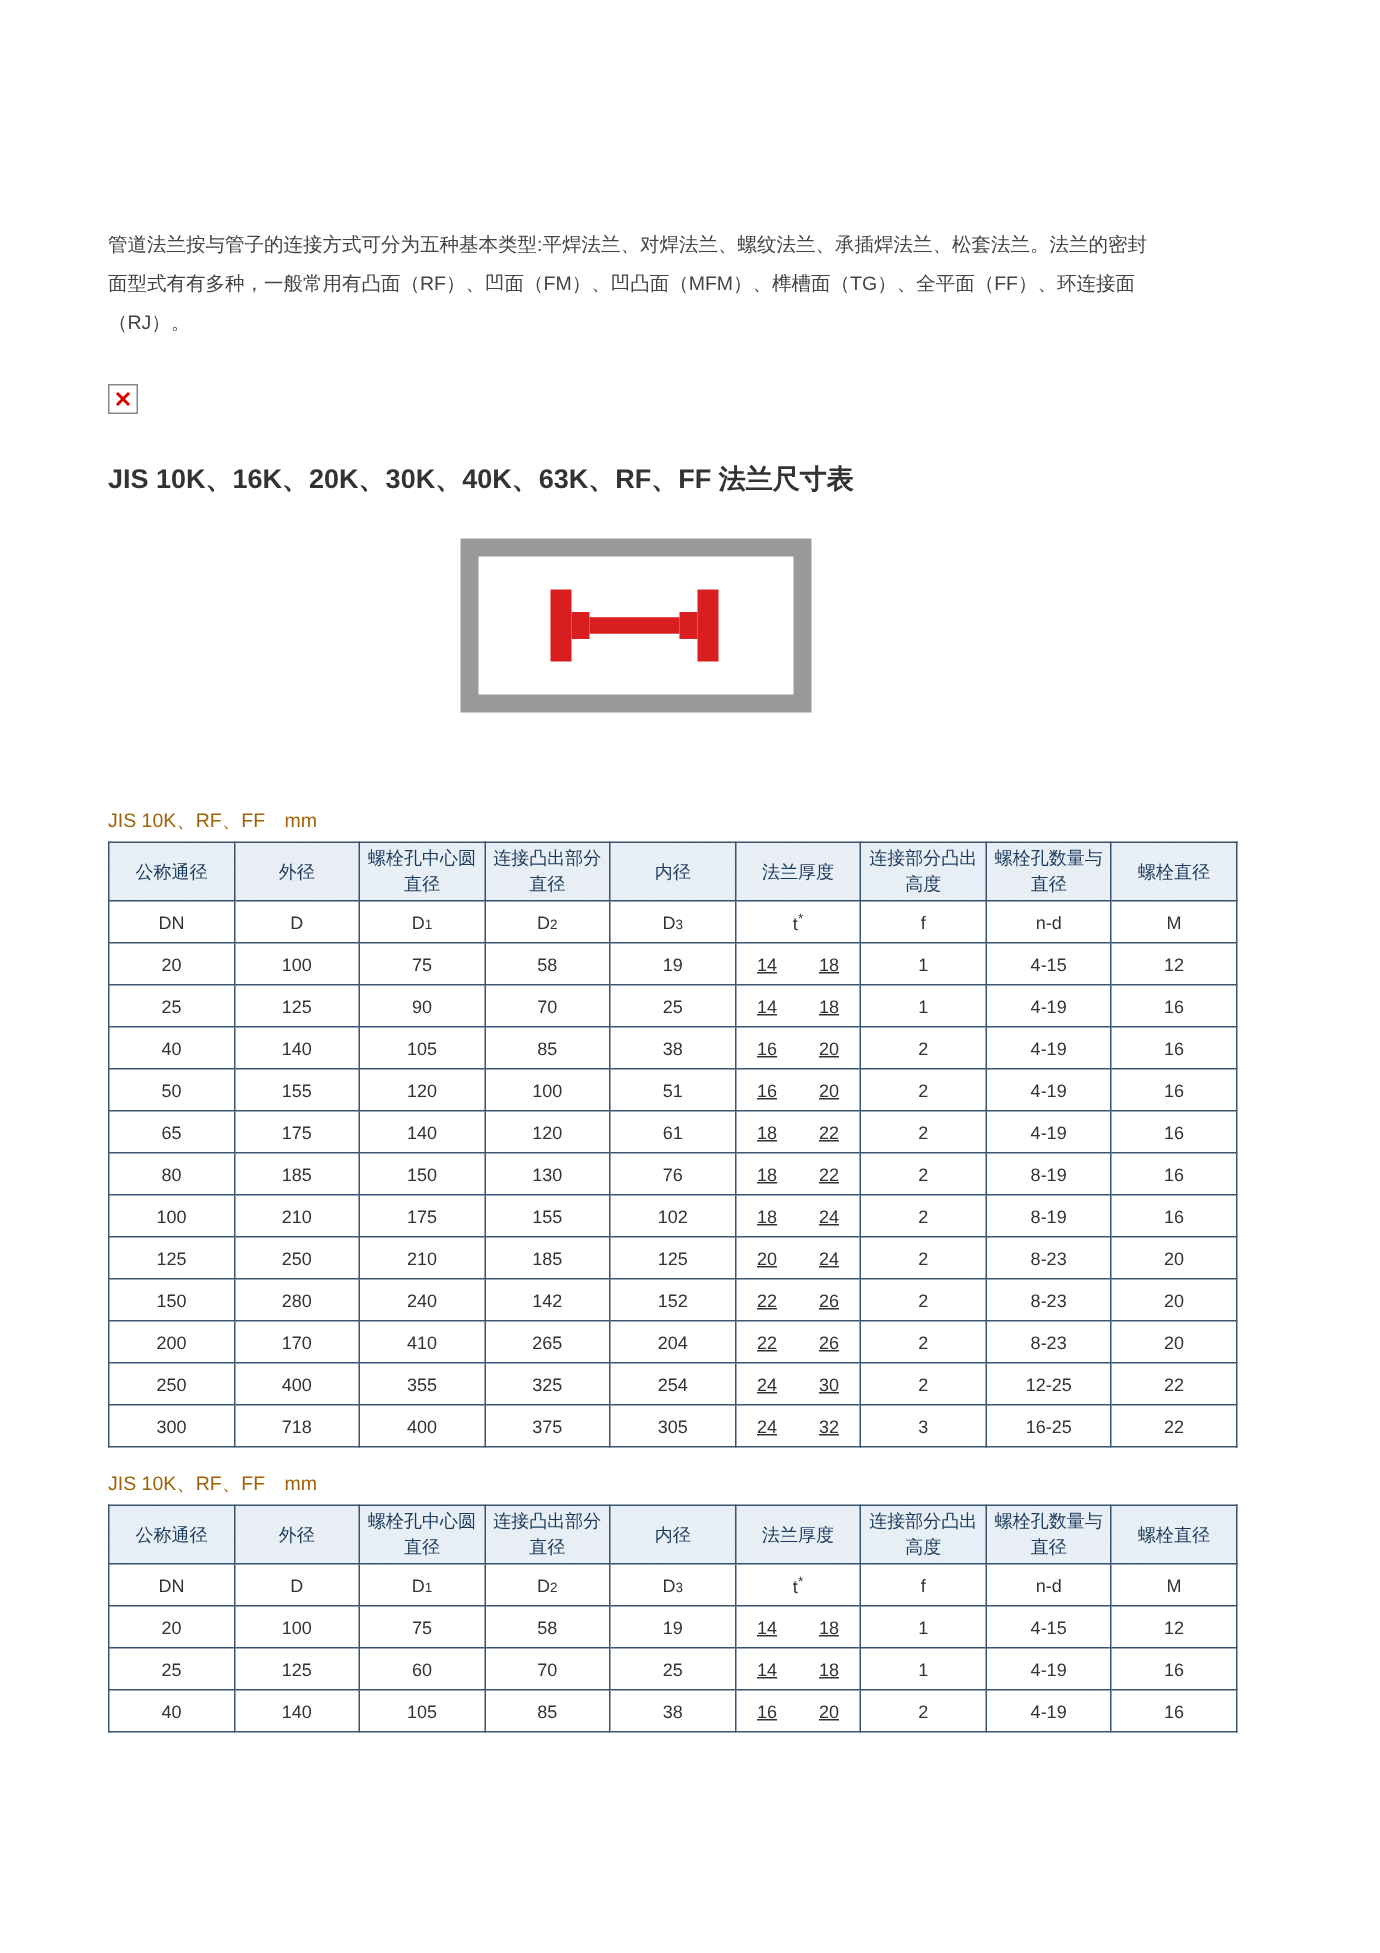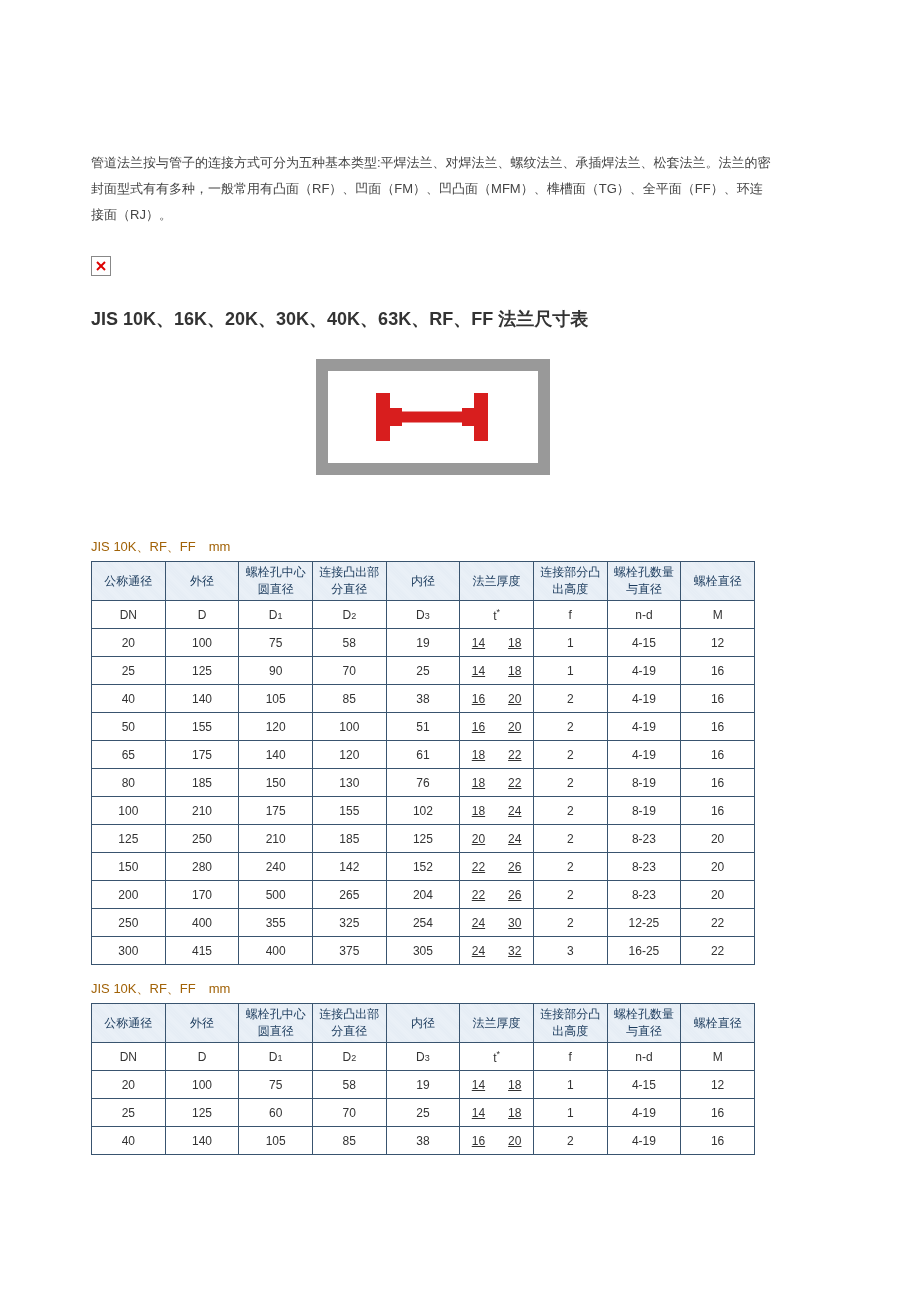--- a/index.html
+++ b/index.html
@@ -6,21 +6,21 @@
     body {
       margin: 0;
       padding: 0;
       font-family: Arial, "Microsoft YaHei", sans-serif;
       font-size: 13px;
       color: #333;
       background: #fff;
       width: 920px;
     }
     .content {
-      padding: 150px 145px 60px 91px;
+      padding: 150px 145px 60px 72px;
     }
     .intro {
       line-height: 2;
       font-size: 13px;
       color: #444;
       margin-bottom: 28px;
     }
     .broken-img {
       display: inline-block;
       border: 1px solid #888;
@@ -57,21 +57,21 @@
       background: #d81e1e;
     }
     .subheading {
       font-size: 13px;
       color: #a16207;
       margin-bottom: 5px;
       margin-top: 15px;
     }
     table {
       border-collapse: collapse;
-      width: 664px;
+      width: 753px;
       font-size: 12px;
       color: #333;
     }
     th, td {
       border: 1px solid #39546f;
       text-align: center;
       vertical-align: middle;
       height: 28px;
       padding: 2px 1px;
     }
@@ -293,21 +293,21 @@
                 <span>26</span>
               </div>
             </td>
             <td>2</td>
             <td>8-23</td>
             <td>20</td>
           </tr>
           <tr>
             <td>200</td>
             <td>170</td>
-            <td>500</td>
+            <td>410</td>
             <td>265</td>
             <td>204</td>
             <td class="split-cell">
               <div class="split">
                 <span>22</span>
                 <span>26</span>
               </div>
             </td>
             <td>2</td>
             <td>8-23</td>
@@ -324,21 +324,21 @@
                 <span>24</span>
                 <span>30</span>
               </div>
             </td>
             <td>2</td>
             <td>12-25</td>
             <td>22</td>
           </tr>
           <tr>
             <td>300</td>
-            <td>415</td>
+            <td>718</td>
             <td>400</td>
             <td>375</td>
             <td>305</td>
             <td class="split-cell">
               <div class="split">
                 <span>24</span>
                 <span>32</span>
               </div>
             </td>
             <td>3</td>

